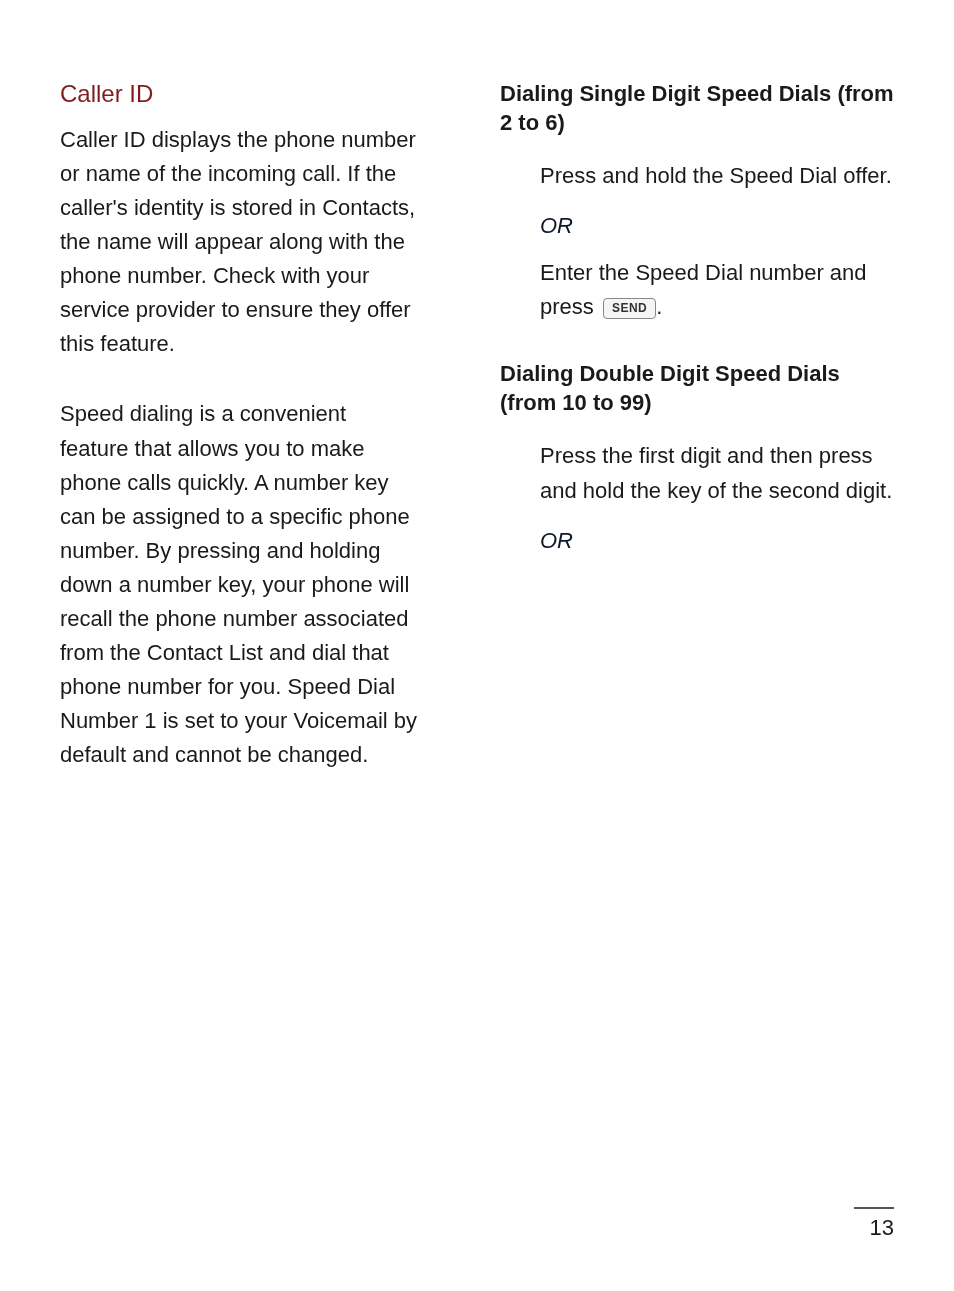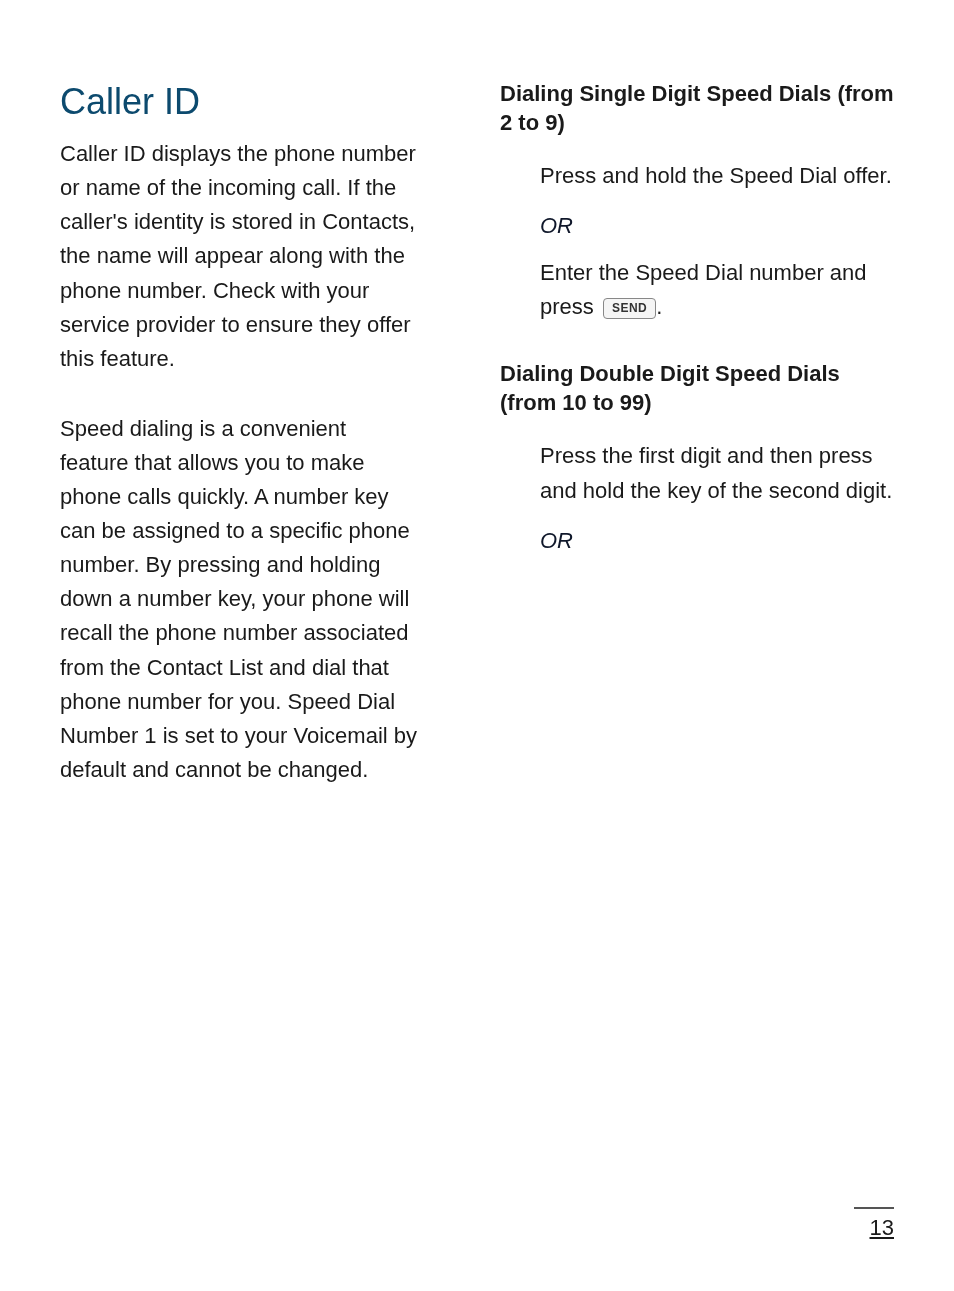--- a/index.html
+++ b/index.html
@@ -36,23 +36,23 @@
       flex: 0 0 380px;
       padding-right: 20px;
     }
 
     .right-column {
       flex: 1;
       padding-left: 20px;
     }
 
     .section-title {
-      font-size: 36px;
+      font-size: 24px;
       font-weight: 400;
-      color: #0c4a6e;
+      color: #7f1d1d;
       margin-bottom: 14px;
       line-height: 1.2;
     }
 
     .body-text {
       font-size: 22px;
       line-height: 1.55;
       color: #1a1a1a;
       margin-bottom: 20px;
     }
@@ -105,21 +105,20 @@
       margin-bottom: 36px;
     }
 
     .page-number-area {
       position: absolute;
       bottom: 50px;
       right: 60px;
       display: flex;
       flex-direction: column;
       align-items: flex-end;
-      text-decoration: underline;
     }
 
     .page-line {
       width: 40px;
       height: 2px;
       background-color: #555;
       margin-bottom: 6px;
     }
 
     .page-number {
@@ -143,21 +142,21 @@
 
       <div>
         <p class="body-text">Speed dialing is a convenient feature that allows you to make phone calls quickly. A number key can be assigned to a specific phone number. By pressing and holding down a number key, your phone will recall the phone number associated from the Contact List and dial that phone number for you. Speed Dial Number 1 is set to your Voicemail by default and cannot be changed.</p>
       </div>
 
     </div>
 
     <div class="right-column">
 
       <div class="right-subsection">
-        <h3 class="subsection-title">Dialing Single Digit Speed Dials (from 2 to 9)</h3>
+        <h3 class="subsection-title">Dialing Single Digit Speed Dials (from 2 to 6)</h3>
 
         <div class="indented-block">
           <p class="indented-text">Press and hold the Speed Dial offer.</p>
         </div>
 
         <p class="or-text">OR</p>
 
         <div class="indented-block">
           <p class="indented-text">
             <span>Enter the Speed Dial number and press</span>

